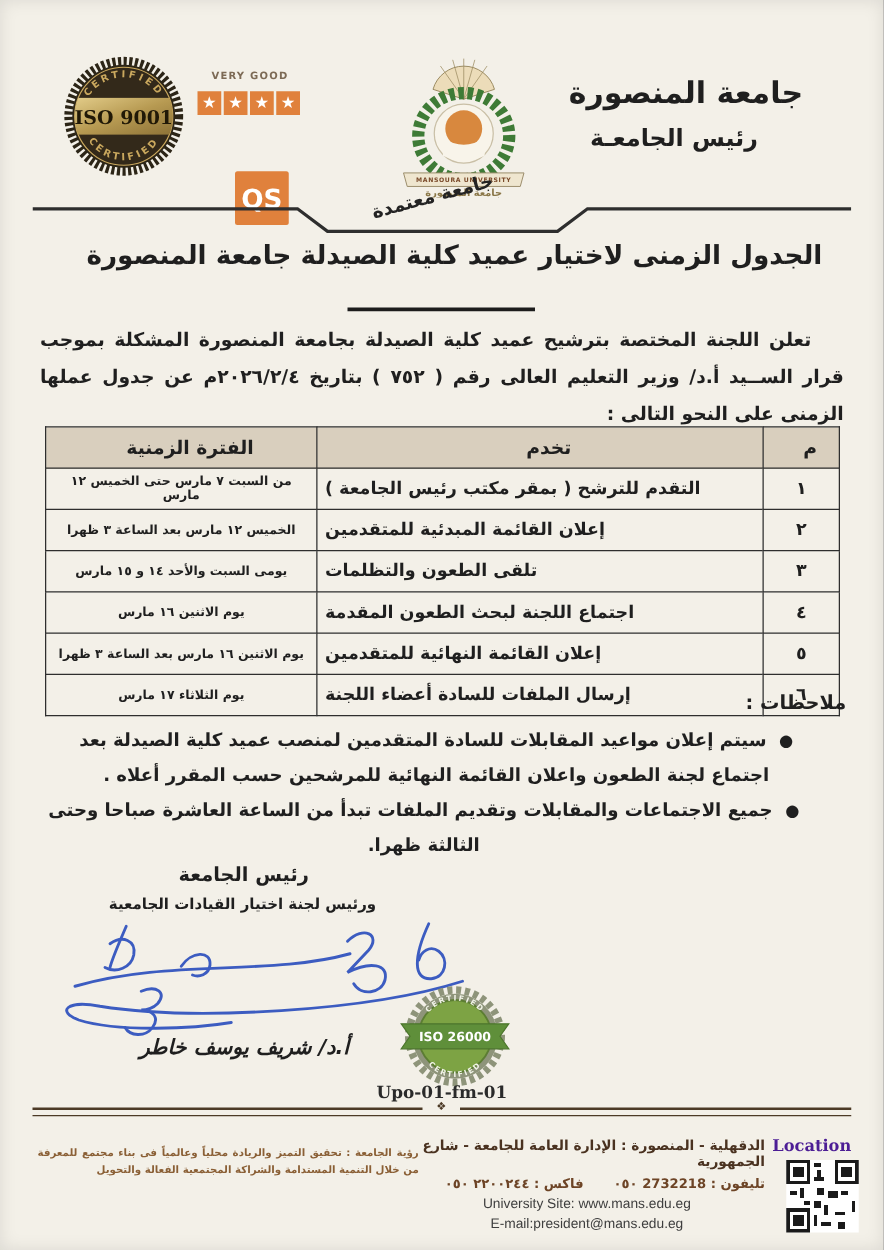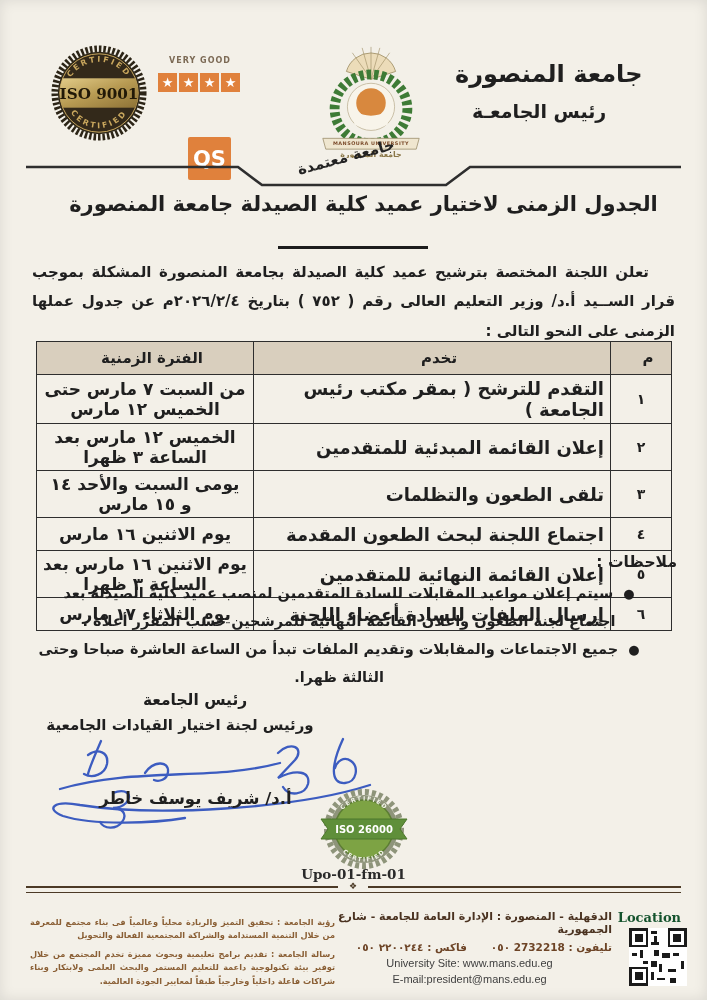--- a/index.html
+++ b/index.html
@@ -21,40 +21,40 @@
   .accredited-rot{transform:rotate(-15deg); font-size:15px; font-weight:700; letter-spacing:1px; color:#232323;}
   
   .doc-title{width:100%; text-align:center; font-size:21px; font-weight:700;padding-left:10px;}
   .title-underline{height:2.5px; background:#1c1c1c; width:150px; left:278px;}
   .intro{font-size:15px; font-weight:700; line-height:1.95; text-align:justify; text-indent:26px;}
   
   table.sched{border-collapse:collapse; width:636px; table-layout:fixed;}
   table.sched th, table.sched td{border:1.4px solid #2e2e2e; font-weight:700; padding:3px 6px; height:26px;}
   table.sched th{background:#d9cfbe; font-size:15px; text-align:center;padding-left:20px;}
   td.c-num{text-align:center; font-size:14px; width:34px;}
-  td.c-event{text-align:right; font-size:18px; width:330px; padding-right:10px;}
-  td.c-period{text-align:center; font-size:17px;}
+  td.c-event{text-align:left; font-size:14px; width:330px; padding-right:10px;}
+  td.c-period{text-align:center; font-size:10px;}
   
   .notes-title{font-size:15.5px; font-weight:700;}
   .note-item{font-size:14.5px; font-weight:700; line-height:1.9; text-align:center;}
   .note-item .bullet{margin-left:10px; font-size:13px;}
   
   .sig-line{font-weight:700; text-align:center;}
   .sig-name{font-weight:700; font-size:16.5px; text-align:center;}
   
   .form-code{width:100%; text-align:center; font-family:"DejaVu Serif", serif; font-weight:700; font-size:13.5px; color:#2a2a2a;}
   .footer-sep{left:26px; right:26px; top:886px; height:4px; border-top:2.2px solid #4c3a26; border-bottom:1.8px solid #4c3a26;}
   .sep-ornament{left:338px; top:881px; width:30px; text-align:center; background:#f3f0e8; color:#4c3a26; font-size:9px;}
   .accred-line{width:100%; text-align:center; font-size:10px; font-weight:700; color:#a06a33;}
   .addr{font-size:11px; font-weight:700; color:#4a3220; text-align:right;}
   .phones{display:flex; gap:24px; justify-content:flex-start; direction:rtl; font-size:10.5px; font-weight:700; color:#6d4426; margin-top:5px;}
   .site,.email{font-family:"Liberation Sans", sans-serif; font-size:11px; color:#3e3e3e; text-align:center; margin-top:4px; direction:ltr;}
   .vision,.mission{font-size:8.2px; font-weight:700; color:#8a5f35; line-height:1.6; text-align:justify;}
   .mission{margin-top:6px;}
-  .location-label{font-family:"DejaVu Serif", serif; font-weight:700; font-size:13px; color:#14532d;}
+  .location-label{font-family:"DejaVu Serif", serif; font-weight:700; font-size:13px; color:#4c1d95;}
 </style>
 </head>
 <body>
 
 <div class="page">
 
   <svg class="abs" style="left:50px; top:44px;" width="98" height="98" viewBox="-50 -50 100 100">
     <defs>
       <linearGradient id="goldGrad" x1="0" y1="0" x2="1" y2="1">
         <stop offset="0" stop-color="#e3cd8a"></stop>
@@ -169,36 +169,36 @@
 
   <div class="abs notes-title rtl" style="top:553px; right:30px;">ملاحظات :</div>
   <div class="abs note-item rtl" style="top:580px; right:58px; width:600px;">
     <span class="bullet">●</span><span>سيتم إعلان مواعيد المقابلات للسادة المتقدمين لمنصب عميد كلية الصيدلة بعد اجتماع لجنة الطعون واعلان القائمة النهائية للمرشحين حسب المقرر أعلاه .</span>
   </div>
   <div class="abs note-item rtl" style="top:636px; right:58px; width:620px;">
     <span class="bullet">●</span><span>جميع الاجتماعات والمقابلات وتقديم الملفات تبدأ من الساعة العاشرة صباحا وحتى الثالثة ظهرا.</span>
   </div>
 
   <div class="abs sig-line rtl" style="top:691px; left:95px; width:200px; font-size:15.5px;">رئيس الجامعة</div>
-  <div class="abs sig-line rtl" style="top:716px; left:24px; width:312px; font-size:15px;">ورئيس لجنة اختيار القيادات الجامعية</div>
+  <div class="abs sig-line rtl" style="top:716px; left:38px; width:312px; font-size:12px;">ورئيس لجنة اختيار القيادات الجامعية</div>
 
   <svg class="abs" style="left:25px; top:733px;" width="365" height="96" viewBox="0 0 365 96">
     <g fill="none" stroke="#2d50bd" stroke-width="2.3" stroke-linecap="round" opacity="0.92">
       <path d="M76,8 C70,22 65,33 63,41"></path>
       <path d="M63,22 c10,-7 21,-3 19,9 c-2,10 -14,15 -23,10"></path>
       <path d="M120,40 c8,-12 24,-13 23,-1 c-1,8 -9,10 -14,8"></path>
       <path d="M35,56 C110,34 190,48 255,30"></path>
       <path d="M253,20 c13,-13 27,-5 17,7 l-17,18 c18,-9 33,-7 30,6 c-3,11 -19,13 -25,3"></path>
       <path d="M318,6 c-12,26 -13,45 2,44 c12,-1 14,-16 6,-22 c-7,-5 -14,0 -16,7"></path>
       <path d="M345,52 C270,76 130,84 55,72 C28,67 20,76 38,83 C70,93 130,90 160,85"></path>
       <path d="M88,60 c12,-5 21,1 13,10 c-4,4 -9,5 -13,5 c9,0 15,6 9,14 c-6,8 -18,7 -22,0"></path>
     </g>
   </svg>
 
-  <div class="abs sig-name rtl" style="top:789px; left:78px; width:235px;">أ.د/ شريف يوسف خاطر</div>
+  <div class="abs sig-name rtl" style="top:828px; left:78px; width:235px;font-style:italic;">أ.د/ شريف يوسف خاطر</div>
 
   <svg class="abs" style="left:320px; top:785px;" width="88" height="88" viewBox="-44 -44 88 88">
     <defs>
       <path id="arc26t" d="M -24,-15 A 28,28 0 0 1 24,-15"></path>
       <path id="arc26b" d="M -24,19 A 28,28 0 0 0 24,19"></path>
     </defs>
     <circle cx="0" cy="0" r="37" fill="none" stroke="#8e947a" stroke-width="6" stroke-dasharray="4 3"></circle>
     <circle cx="0" cy="0" r="34" fill="#8e947a"></circle>
     <circle cx="0" cy="0" r="29" fill="#7da344" stroke="#5c7d33" stroke-width="1.5"></circle>
     <text font-size="6" font-weight="700" letter-spacing="1.5" fill="#f2f4e8">
@@ -258,16 +258,15 @@
     <div class="phones">
       <span>تليفون : 2732218 ٠٥٠</span>
       <span>فاكس : ٢٢٠٠٢٤٤ ٠٥٠</span>
     </div>
     <div class="site">University Site: www.mans.edu.eg</div>
     <div class="email">E-mail:president@mans.edu.eg</div>
   </div>
 
   <div class="abs rtl" style="left:30px; top:916px; width:305px;">
     <div class="vision rtl">رؤية الجامعة : تحقيق التميز والريادة محلياً وعالمياً فى بناء مجتمع للمعرفة من خلال التنمية المستدامة والشراكة المجتمعية الفعالة والتحويل</div>
-    <div class="mission rtl">رسالة الجامعة : تقديم برامج تعليمية وبحوث مميزة تخدم المجتمع من خلال توفير بيئة تكنولوجية داعمة للتعليم المستمر والبحث العلمى ولابتكار وبناء شراكات فاعلة داخلياً وخارجياً طبقاً لمعايير الجودة العالمية.</div>
   </div>
 
 </div>
 
 </body></html>

